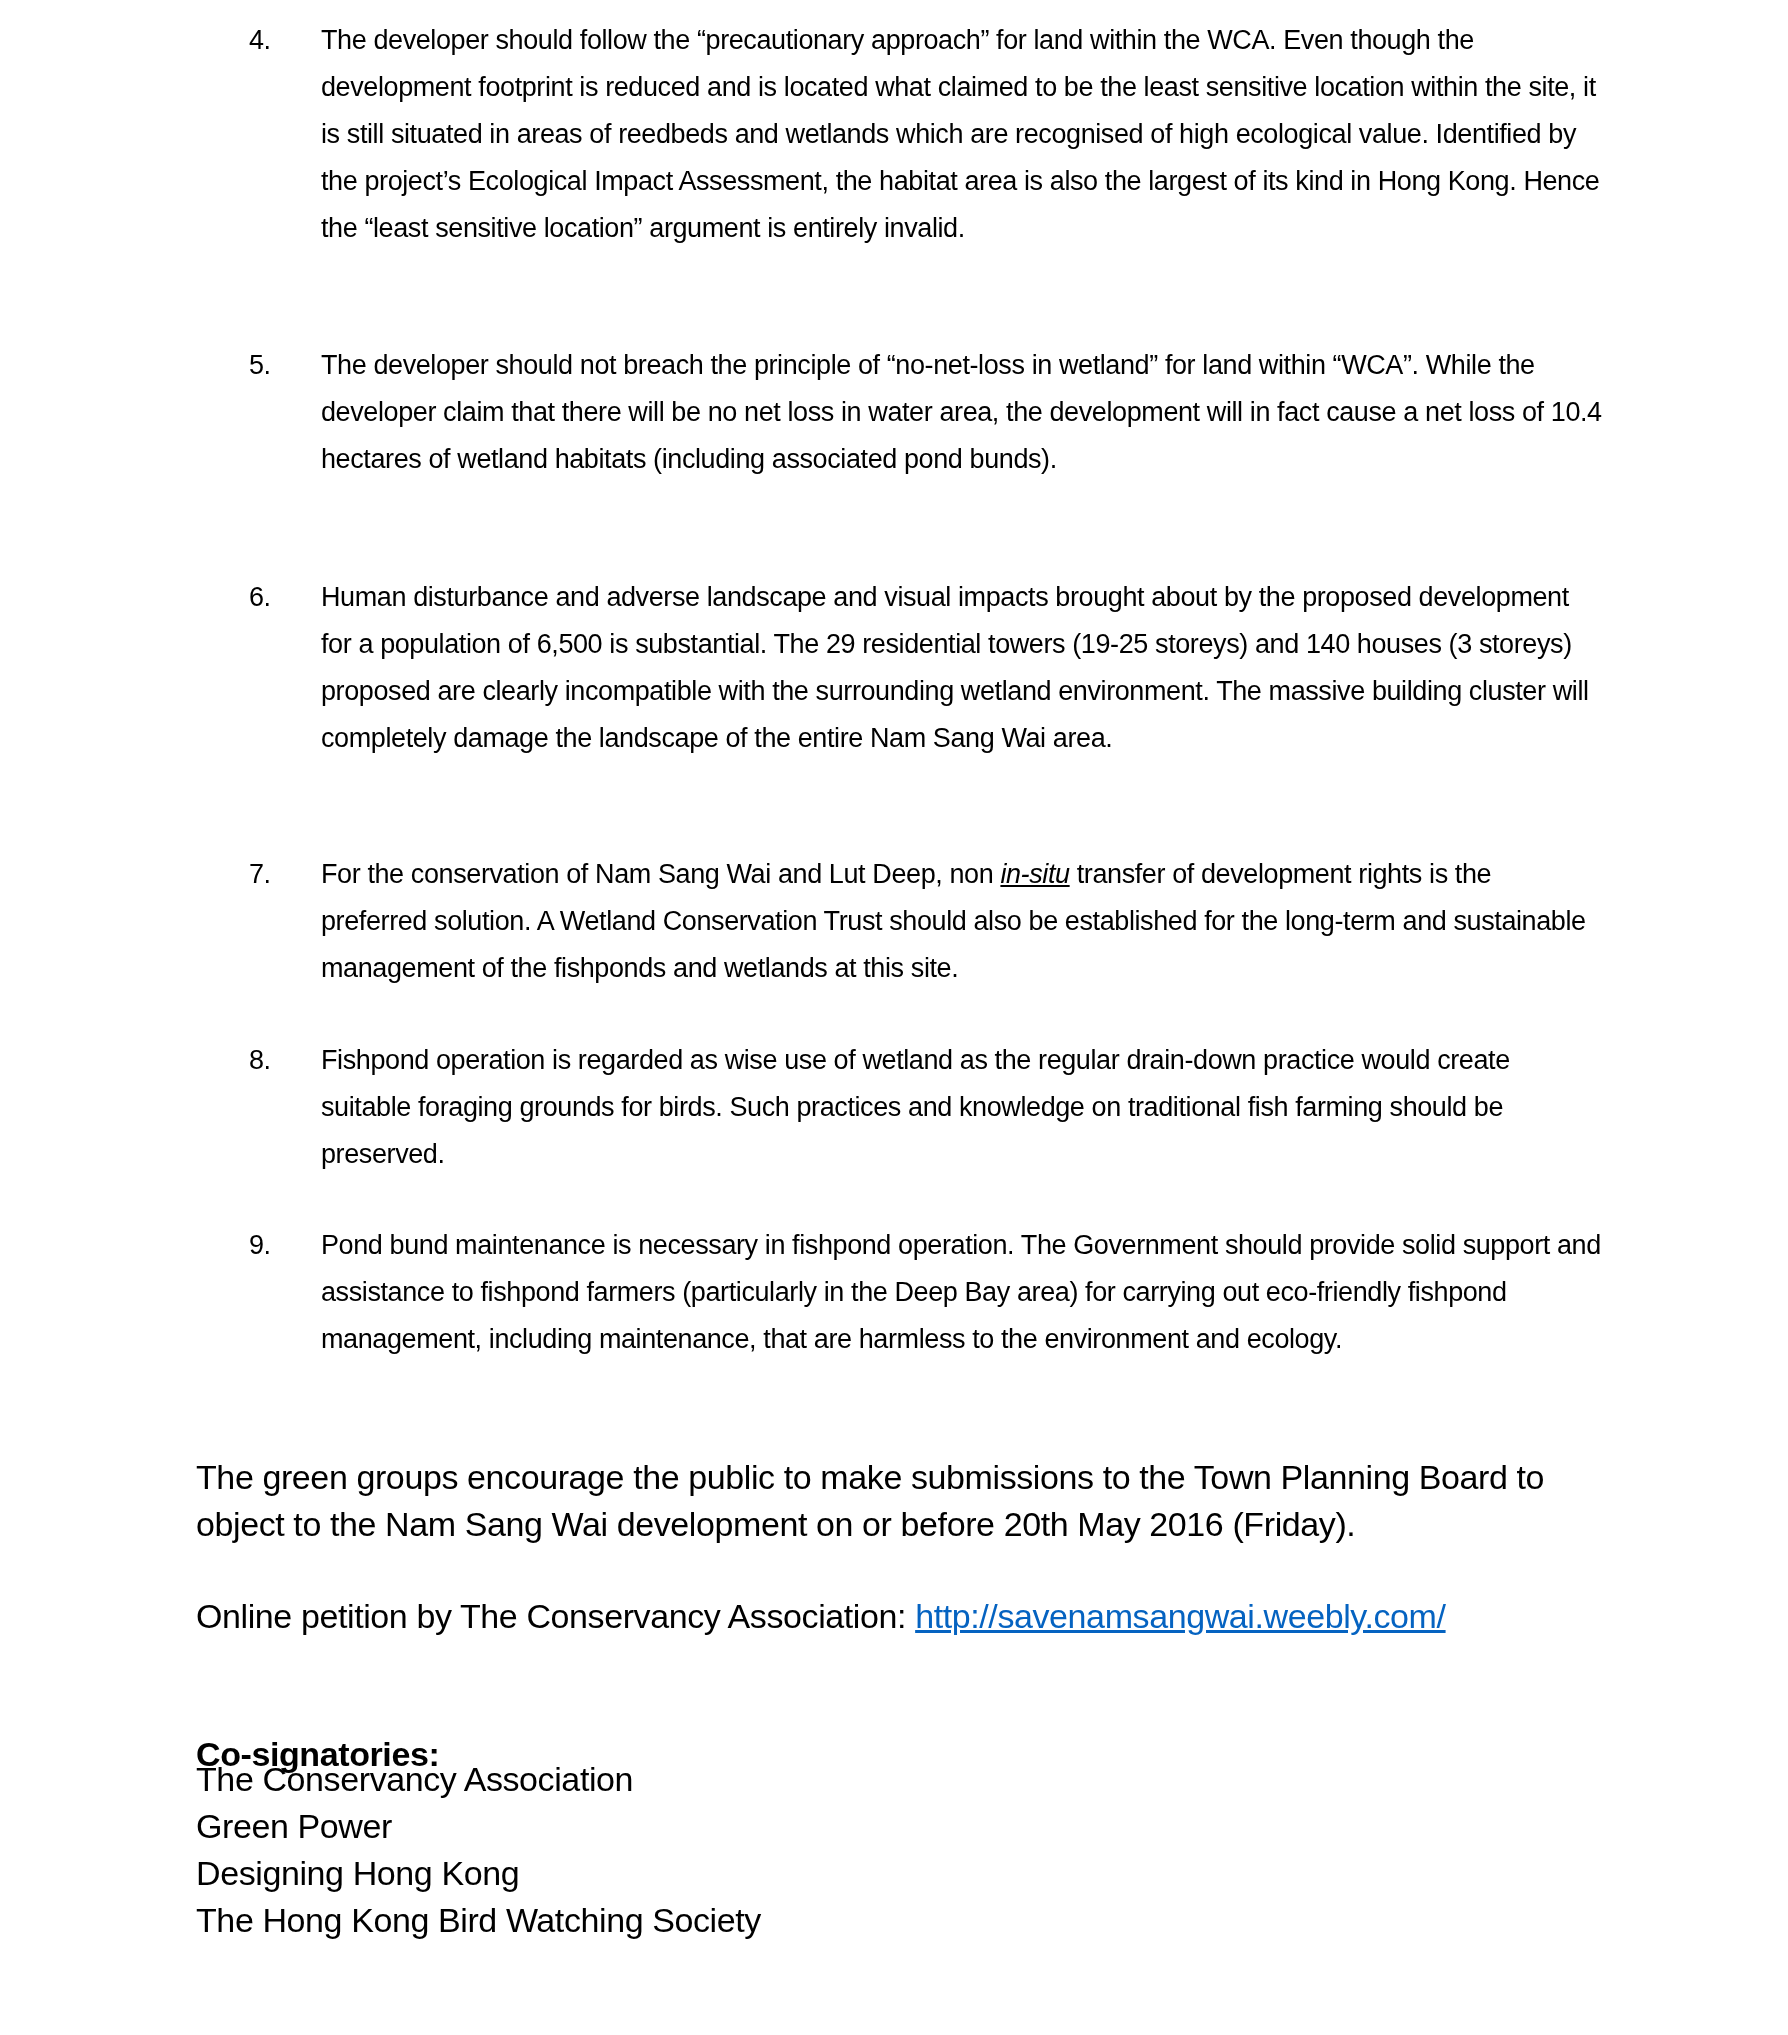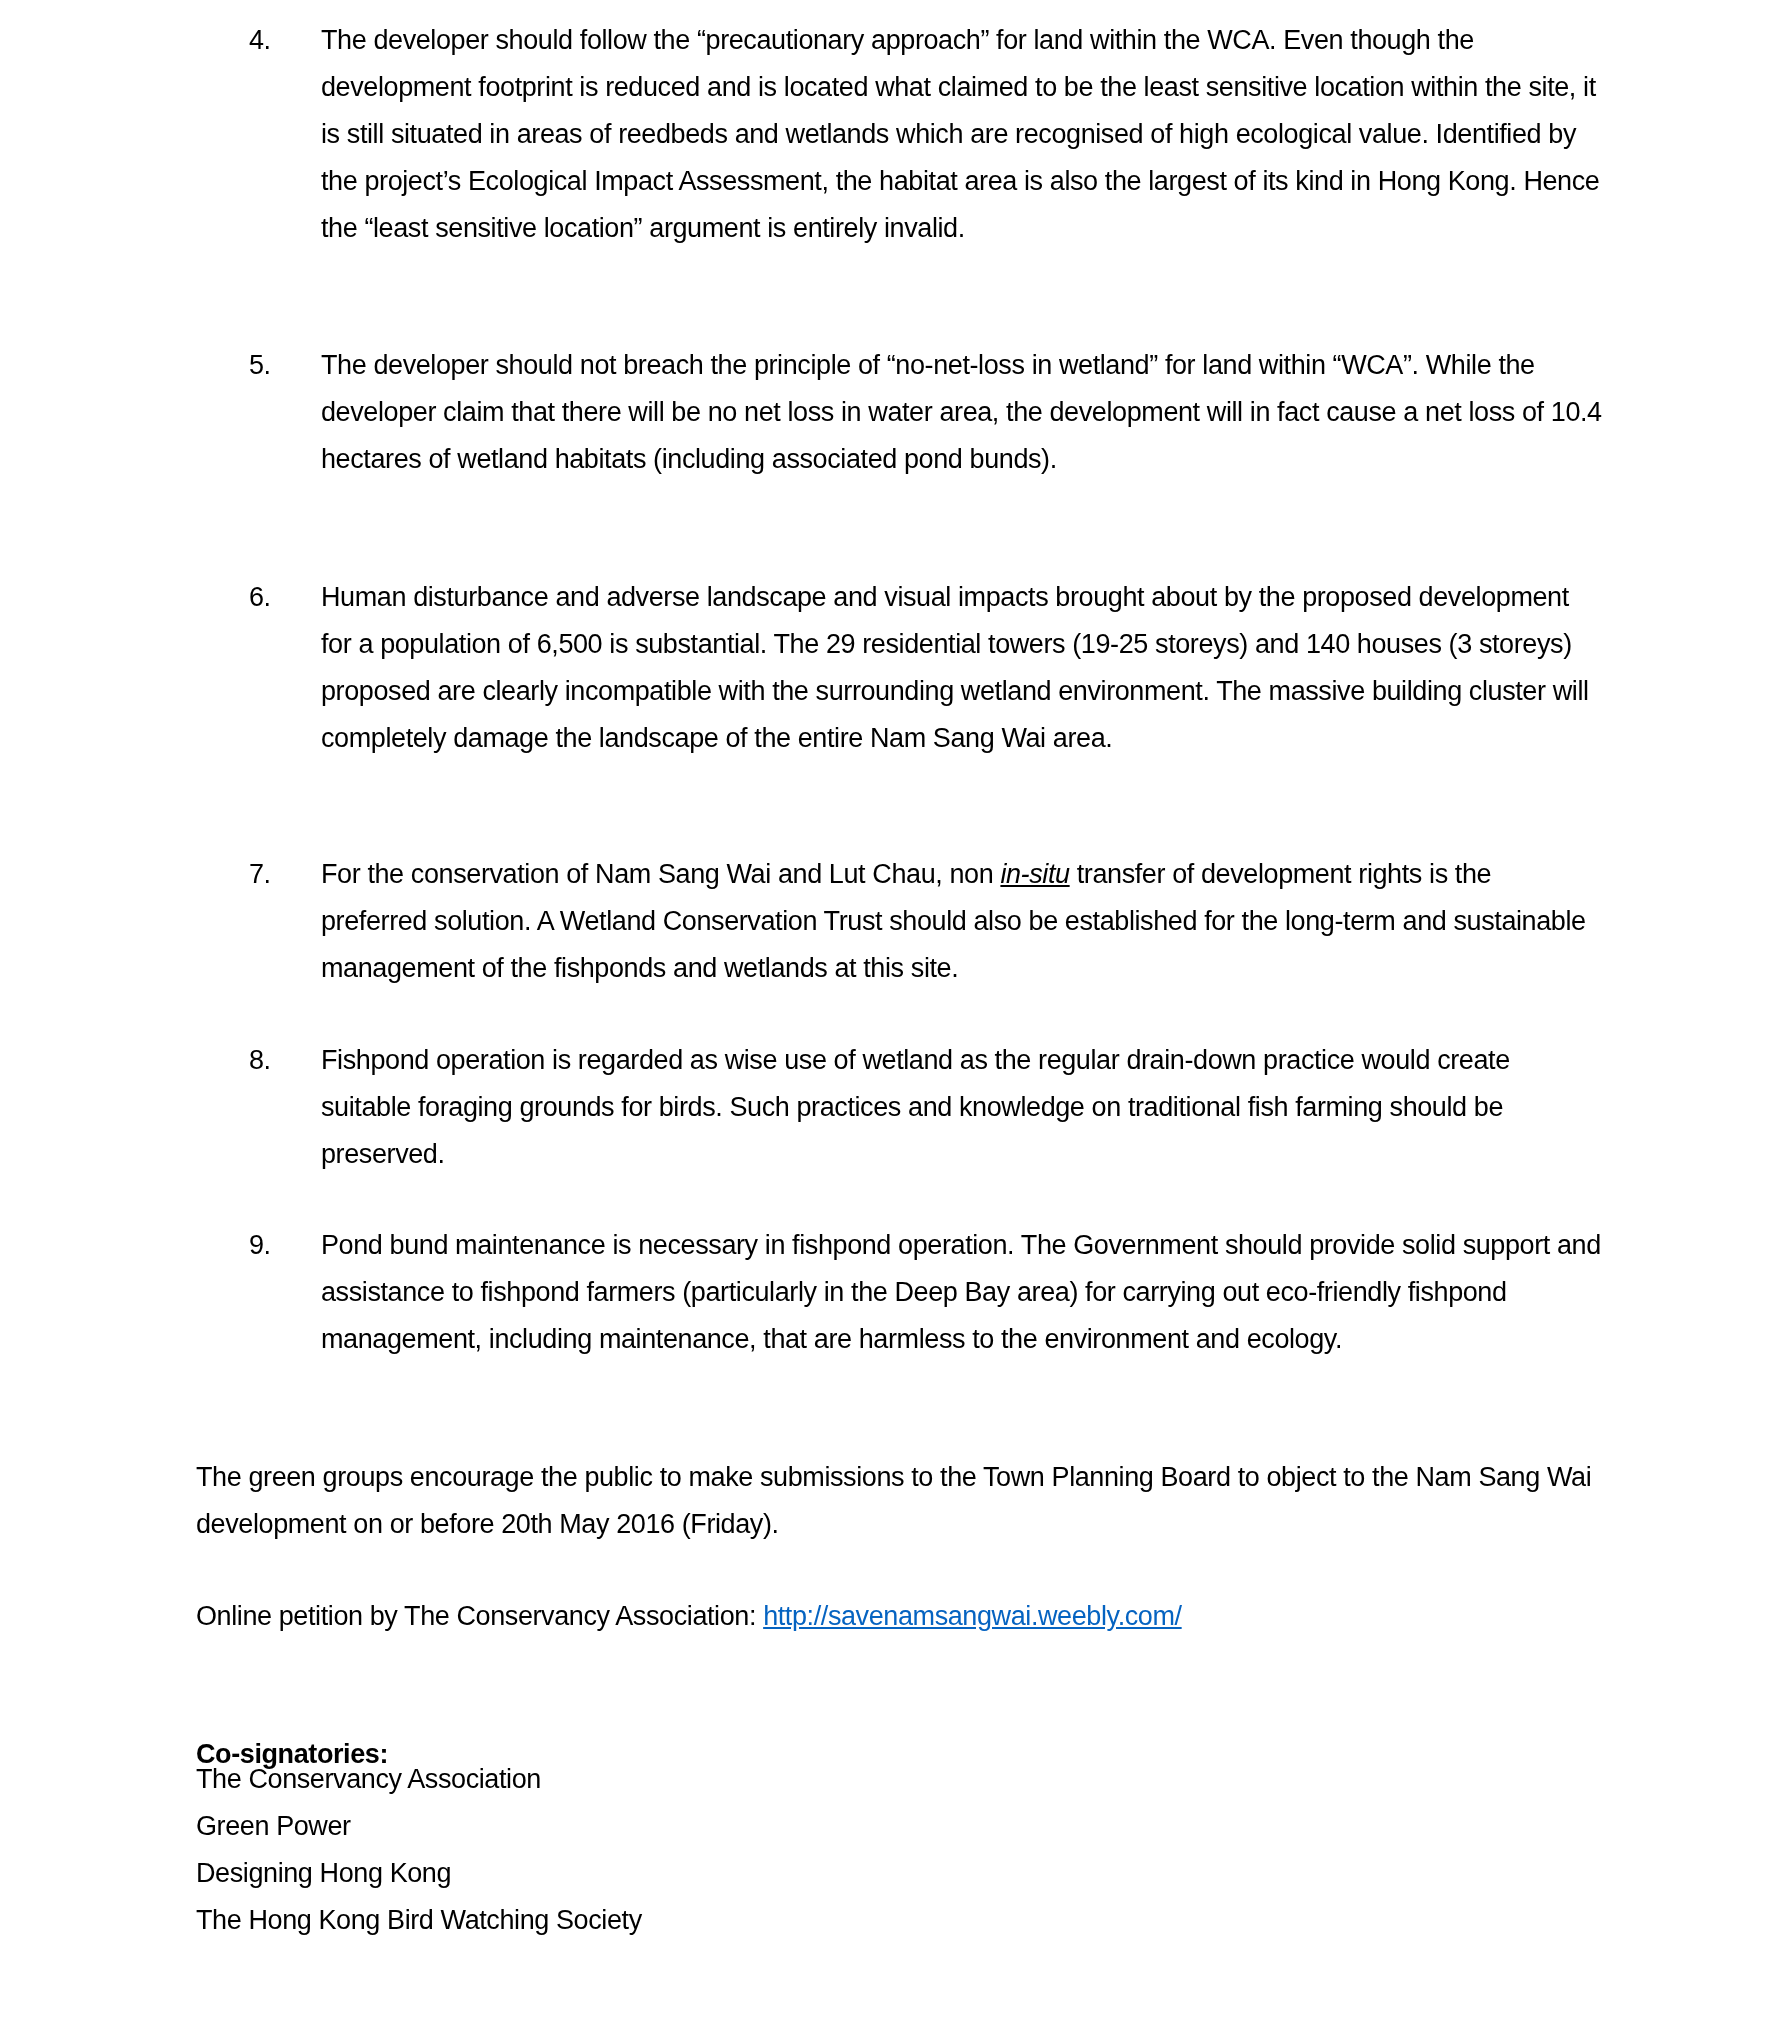--- a/index.html
+++ b/index.html
@@ -2,21 +2,21 @@
 <html style="font-size:11.5px"><head>
 <meta charset="utf-8">
 <style>
   html,body{margin:0;padding:0;background:#fff;}
   body{width:1789px;height:2035px;position:relative;overflow:hidden;
     font-family:"Liberation Sans",sans-serif;color:#000;}
   .page{position:absolute;left:0;top:0;width:1789px;height:2035px;}
   .item{position:absolute;left:249px;width:1355px;font-size:27px;line-height:47px;letter-spacing:-0.4px;}
   .item .num{position:absolute;left:0;top:0;}
   .item .body{margin-left:72px;display:block;}
-  .para{position:absolute;left:196px;width:1413px;font-size:27px;line-height:47px;letter-spacing:-0.4px;}
+  .para{position:absolute;left:196px;width:1413px;font-size:34px;line-height:47px;letter-spacing:-0.4px;}
   .link{color:#0563c1;text-decoration:underline;text-align:right;}
   .bold{font-weight:bold;margin-top:45px;}
   i{font-style:italic;text-decoration:underline;}
 </style>
 </head>
 <body>
 
 <div class="page">
 
   <div class="item" style="top:16.6px">
@@ -29,21 +29,21 @@
     <span class="body">The developer should not breach the principle of “no-net-loss in wetland” for land within “WCA”. While the developer claim that there will be no net loss in water area, the development will in fact cause a net loss of 10.4 hectares of wetland habitats (including associated pond bunds).</span>
   </div>
 
   <div class="item" style="top:574px">
     <span class="num">6.</span>
     <span class="body">Human disturbance and adverse landscape and visual impacts brought about by the proposed development for a population of 6,500 is substantial. The 29 residential towers (19-25 storeys) and 140 houses (3 storeys) proposed are clearly incompatible with the surrounding wetland environment. The massive building cluster will completely damage the landscape of the entire Nam Sang Wai area.</span>
   </div>
 
   <div class="item" style="top:851px">
     <span class="num">7.</span>
-    <span class="body"><span>For the conservation of Nam Sang Wai and Lut Chau, non </span><i>in-situ</i><span> transfer of development rights is the preferred solution.  A Wetland Conservation Trust should also be established for the long-term and sustainable management of the fishponds and wetlands at this site.</span></span>
+    <span class="body"><span>For the conservation of Nam Sang Wai and Lut Deep, non </span><i>in-situ</i><span> transfer of development rights is the preferred solution.  A Wetland Conservation Trust should also be established for the long-term and sustainable management of the fishponds and wetlands at this site.</span></span>
   </div>
 
   <div class="item" style="top:1037px">
     <span class="num">8.</span>
     <span class="body">Fishpond operation is regarded as wise use of wetland as the regular drain-down practice would create suitable foraging grounds for birds. Such practices and knowledge on traditional fish farming should be preserved.</span>
   </div>
 
   <div class="item" style="top:1222px">
     <span class="num">9.</span>
     <span class="body">Pond bund maintenance is necessary in fishpond operation. The Government should provide solid support and assistance to fishpond farmers (particularly in the Deep Bay area) for carrying out eco-friendly fishpond management, including maintenance, that are harmless to the environment and ecology.</span>

